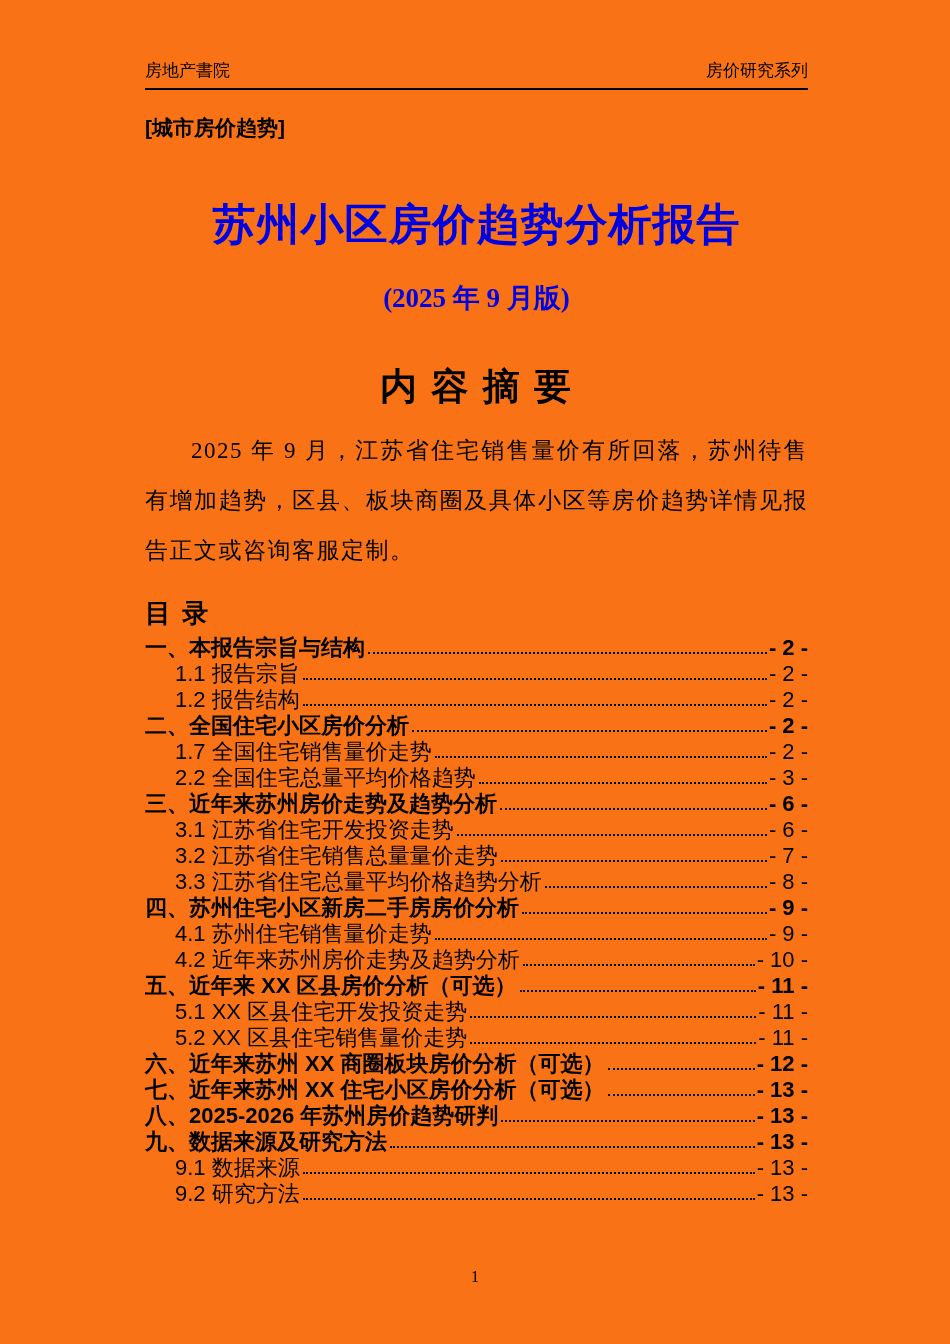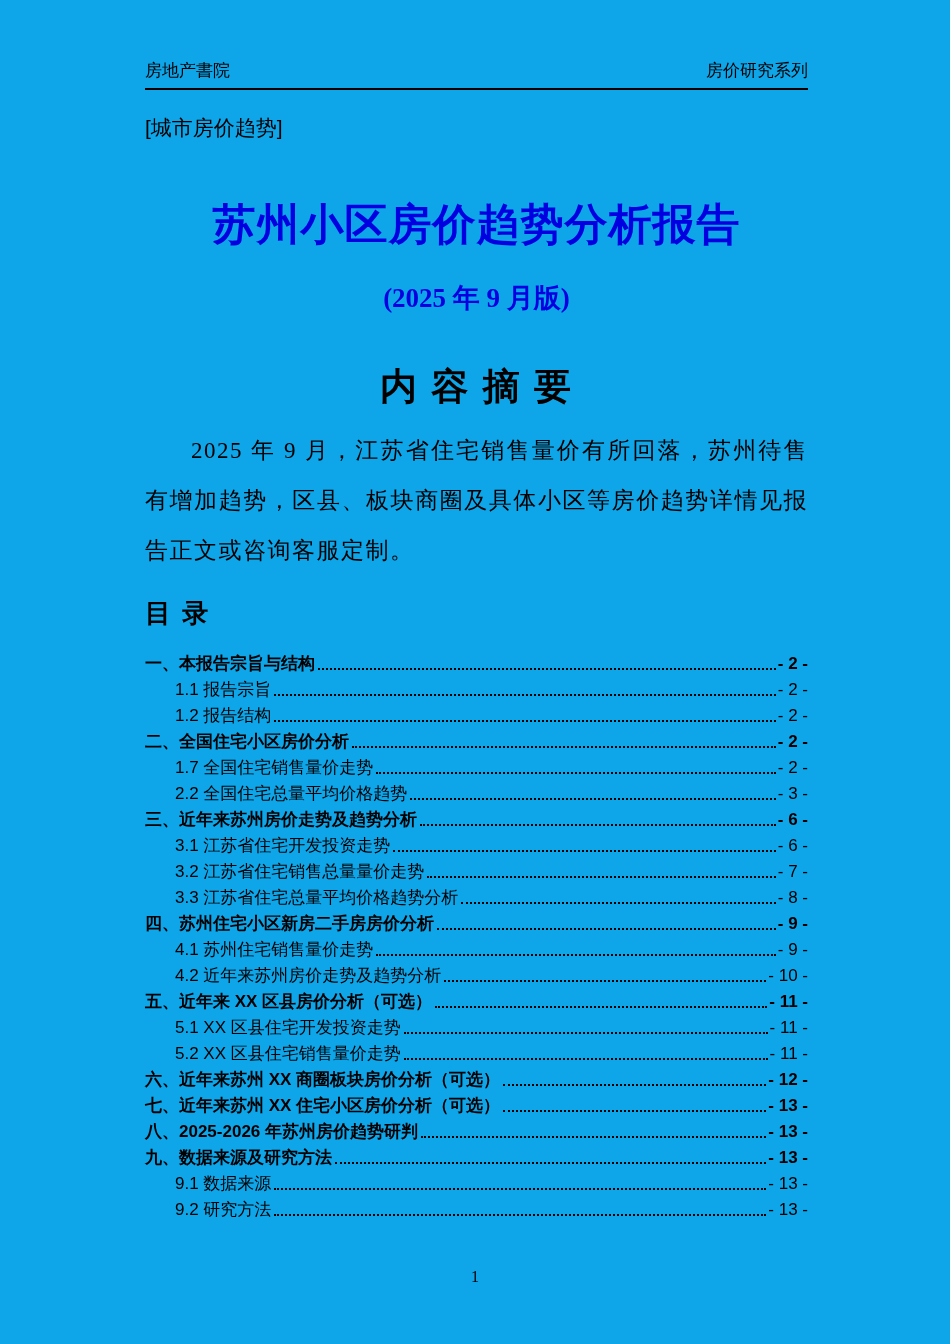--- a/index.html
+++ b/index.html
@@ -1,37 +1,37 @@
 <!DOCTYPE html>
 <html><head>
 <meta charset="utf-8">
 <style>
   html,body { margin:0; padding:0; background:#ffffff; }
   .page {
     position:relative;
     width:950px; height:1344px;
     margin:0 auto;
-    background:#0ea5e9;
+    background:#f97316;
     box-sizing:border-box;
     padding:60px 142px 0 145px;
     font-family:"Liberation Serif", serif;
     color:#000000;
     overflow:hidden;
   }
   .doc-header {
     display:flex; justify-content:space-between; align-items:flex-end;
     border-bottom:2.5px solid #000;
     padding-bottom:6px;
     font-family:"Liberation Sans", sans-serif;
     font-size:17px; line-height:1.3;
   }
   .tagline {
     margin-top:24px;
     font-family:"Liberation Sans", sans-serif;
-    font-size:21px; font-weight:400;
+    font-size:21px; font-weight:700;
   }
   .doc-title {
     margin-top:54px;
     text-align:center;
     font-size:43px; font-weight:bold;
     color:#0000E0;
     letter-spacing:1px;
   }
   .doc-subtitle {
     margin-top:26px;
@@ -55,23 +55,23 @@
     letter-spacing:1.5px;
   }
   .toc-heading {
     margin-top:20px;
     text-align:left;
     font-family:"Liberation Sans", sans-serif;
     font-size:26px; font-weight:bold;
     letter-spacing:2px;
   }
   .toc-list {
-    margin-top:20px;
-    font-family:"Liberation Sans", sans-serif;
-    font-size:17px;
+    margin-top:4px;
+    font-family:"Liberation Sans", sans-serif;
+    font-size:22px;
   }
   .toc-row {
     display:flex; align-items:baseline;
     height:26px; line-height:26px;
     font-weight:700;
     white-space:nowrap;
   }
   .toc-row.lvl2 { padding-left:30px; font-weight:400; }
   .toc-label { flex:0 0 auto; }
   .leader {

